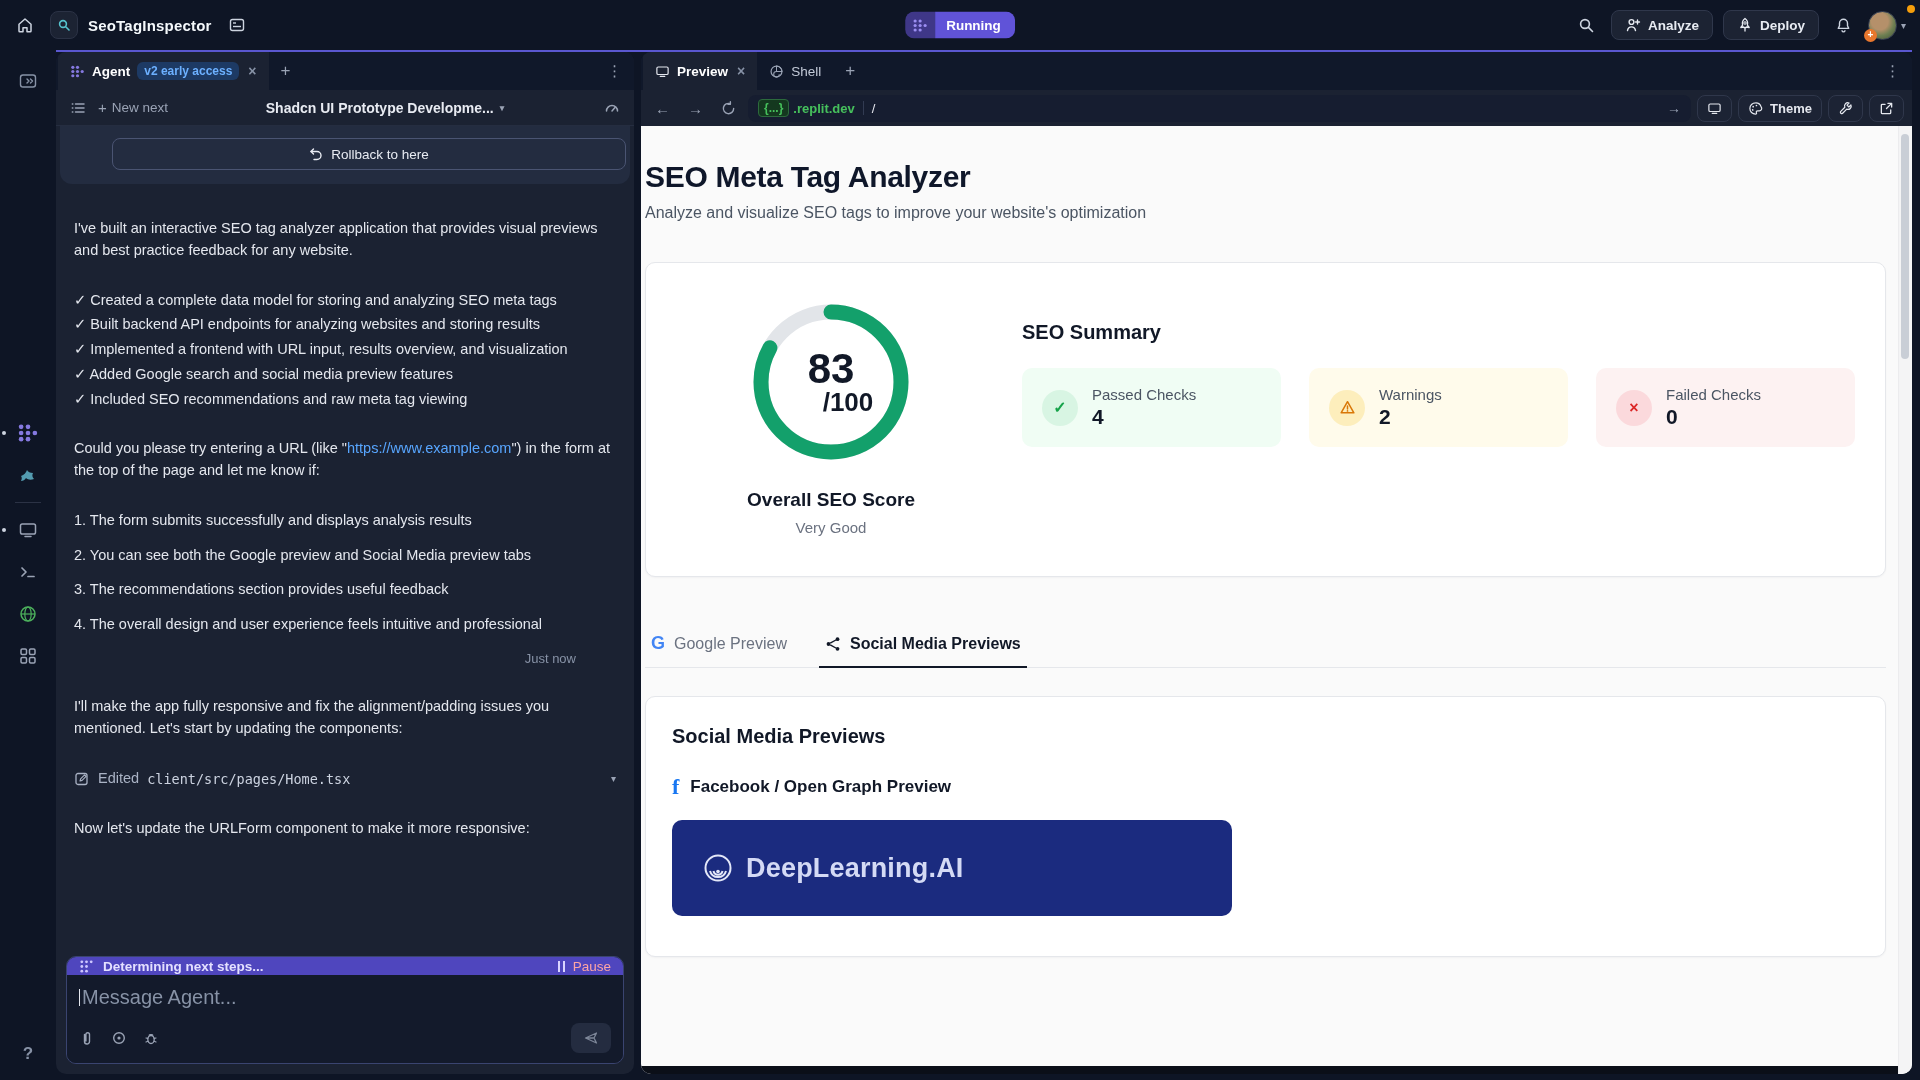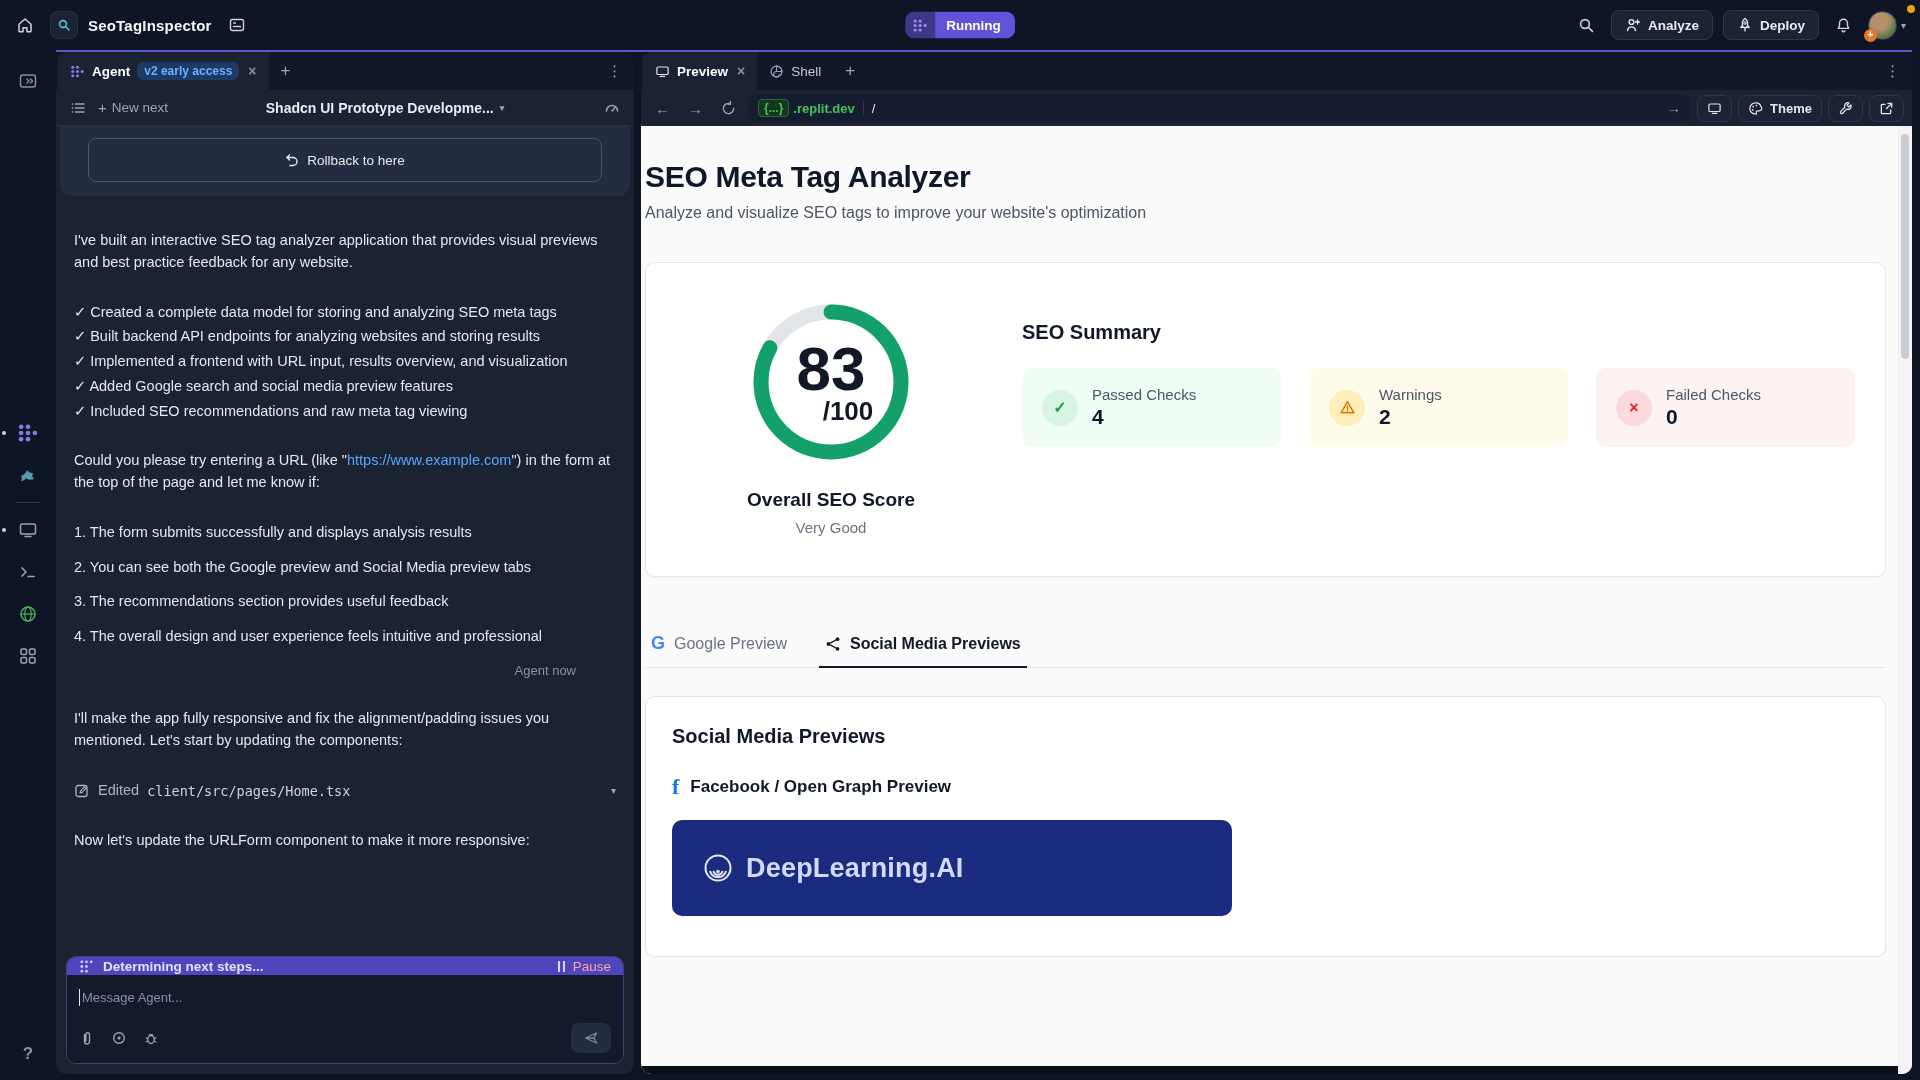--- a/index.html
+++ b/index.html
@@ -73,23 +73,23 @@
   .chat-header { height:36px; display:flex; align-items:center; gap:10px; padding:0 12px;
     border-bottom:1px solid #252d40; flex:0 0 auto; }
   .newchat { display:flex; align-items:center; gap:5px; color:#9aa3b5; font-size:13.5px;
     cursor:pointer; }
   .chat-title { margin:0 auto; display:flex; align-items:center; gap:6px; color:#e8ebf2;
     font-size:14px; font-weight:700; cursor:pointer; }
   .chat-title .chev { font-size:9px; }
   .chat-scroll { flex:1; overflow:hidden; padding:0 0 0 0; position:relative; }
   .rollback-wrap { background:#232c40; margin:0 4px; padding:12px 28px 14px;
     border-radius:0 0 12px 12px; }
-  .rollback-btn { width:100%; height:44px; background:transparent; border:1px solid #4a5472;
+  .rollback-btn { width:100%; height:32px; background:transparent; border:1px solid #4a5472;
     border-radius:8px; color:#e8ebf2; font-size:13.5px; display:flex; align-items:center;
-    justify-content:center; gap:8px; cursor:pointer; font-family:inherit; }
+    justify-content:center; gap:8px; cursor:pointer; font-family:inherit;margin-left:24px; }
   .chat-body { padding:6px 18px 0; color:#e4e7ee; font-size:14.5px; line-height:1.5; }
   .chat-body p { margin:28px 0; }
   .check-line { margin:3px 0; }
   .chat-link { color:#58a6ff; text-decoration:none; cursor:pointer; }
   .num-line { margin:13px 0; }
   .user-row { display:flex; align-items:flex-start; gap:10px; margin:22px 0 6px 52px; }
   .user-bubble { background:#1a4c8b; color:#fff; border-radius:10px; padding:11px 14px;
     flex:1; }
   .msg-avatar { width:28px; height:28px; border-radius:50%; flex:0 0 auto;
     background:radial-gradient(circle at 40% 35%, #b5906a 0 35%, #6d7f52 60%, #3f4a33 100%); }
@@ -106,21 +106,21 @@
     padding:0 12px; }
   .status-label { color:#e4e0ff; font-size:13.5px; font-weight:600; }
   .pause { margin-left:auto; display:flex; align-items:center; gap:8px; color:#fca5a5;
     font-size:13.5px; cursor:pointer; }
   .pause .bars { display:flex; gap:3px; }
   .pause .bars i { width:2px; height:11px; background:#d9d4ff; display:block; }
   .composer { background:#131a2b; padding:10px 12px 10px; }
   .composer-line { display:flex; align-items:center; min-height:24px; }
   .caret { width:1px; height:17px; background:#e4e7ee; margin-right:2px; }
   .composer-input { background:transparent; border:none; outline:none; color:#fde047;
-    font-size:13px; width:100%; font-family:inherit; }
+    font-size:20px; width:100%; font-family:inherit; }
   .composer-input::placeholder { color:#8792a6; }
   .composer-icons { display:flex; align-items:center; gap:16px; margin-top:14px;
     color:#9aa3b5; }
   .send-btn { margin-left:auto; width:40px; height:30px; background:#242c40; border:none;
     border-radius:8px; display:flex; align-items:center; justify-content:center;
     color:#7d8698; cursor:pointer; }
 
   
   .urlbar { height:36px; display:flex; align-items:center; gap:6px; padding:0 8px;
     flex:0 0 auto; }
@@ -158,21 +158,21 @@
   .url-input { border:none; outline:none; font-size:16px; color:#111827; width:100%;
     font-family:inherit; background:transparent; }
   .analyze-btn { height:46px; padding:0 26px; background:#141a27; color:#fff; border:none;
     border-radius:9px; font-size:15px; font-weight:600; cursor:pointer; font-family:inherit; }
 
   .score-card { margin-top:40px; padding:34px 30px 40px; display:flex; }
   .score-col { width:310px; display:flex; flex-direction:column; align-items:center; }
   .ring-wrap { position:relative; width:170px; height:170px; }
   .ring-text { position:absolute; inset:0; display:flex; flex-direction:column;
     align-items:center; justify-content:center; }
-  .score-val { font-size:62px; font-weight:700; color:#111827; line-height:.95; }
+  .score-val { font-size:42px; font-weight:700; color:#111827; line-height:.95; }
   .score-den { font-size:26px; font-weight:600; color:#111827; margin-left:34px;
     line-height:1; }
   .score-label { margin-top:22px; font-size:19px; font-weight:700; color:#111827; }
   .score-rating { margin-top:8px; font-size:15px; color:#6b7280; }
   .summary-col { flex:1; margin-left:36px; padding-top:24px; }
   .summary-heading { font-size:20px; font-weight:700; color:#111827; }
   .summary-row { display:flex; gap:28px; margin-top:24px; }
   .sum-card { flex:1; border-radius:10px; padding:18px 20px; display:flex;
     align-items:center; gap:14px; }
   .sum-card.pass { background:#f0fdf4; }
@@ -457,21 +457,21 @@
 
           <p><span>Could you please try entering a URL (like "</span><a class="chat-link">https://www.example.com</a><span>") in the form at the top of the page and let me know if:</span></p>
 
           <div>
             <div class="num-line">1. The form submits successfully and displays analysis results</div>
             <div class="num-line">2. You can see both the Google preview and Social Media preview tabs</div>
             <div class="num-line">3. The recommendations section provides useful feedback</div>
             <div class="num-line">4. The overall design and user experience feels intuitive and professional</div>
           </div>
 
-          <div class="timestamp">Agent now</div>
+          <div class="timestamp">Just now</div>
 
           <p>I'll make the app fully responsive and fix the alignment/padding issues you mentioned. Let's start by updating the components:</p>
 
           <div class="edited-row">
             <span>
               <svg width="16" height="16" viewBox="0 0 16 16">
                   <rect x="2" y="2.5" width="11" height="11" rx="2" fill="none" stroke="#aab3c5" stroke-width="1.3"></rect>
                   <path d="m6 10 .6-2.1 4-4 1.5 1.5-4 4L6 10Z" fill="none" stroke="#aab3c5" stroke-width="1.1" stroke-linejoin="round"></path>
                 </svg>
             </span>

